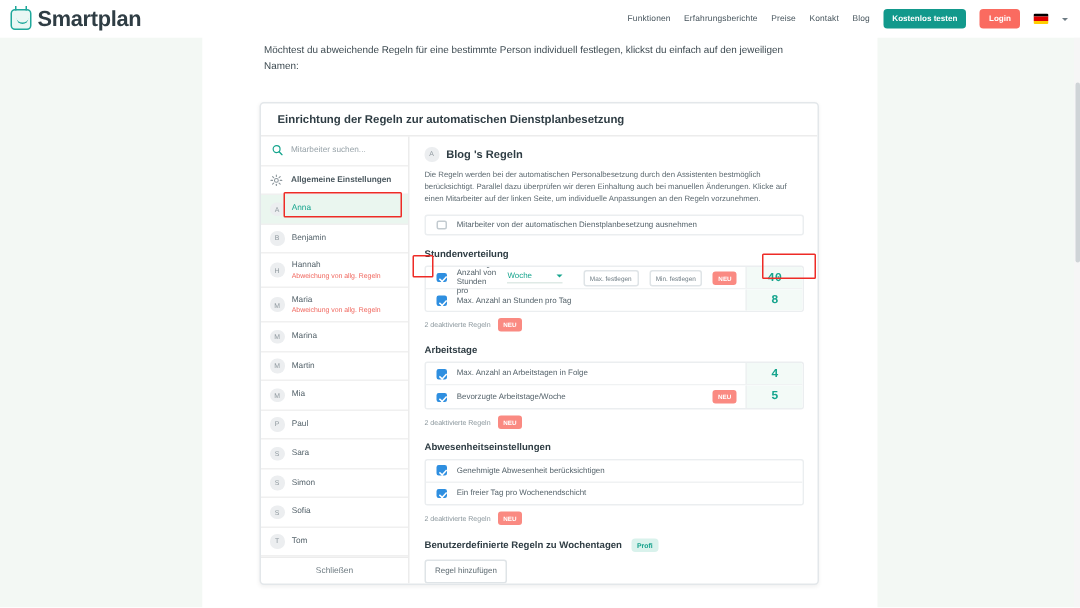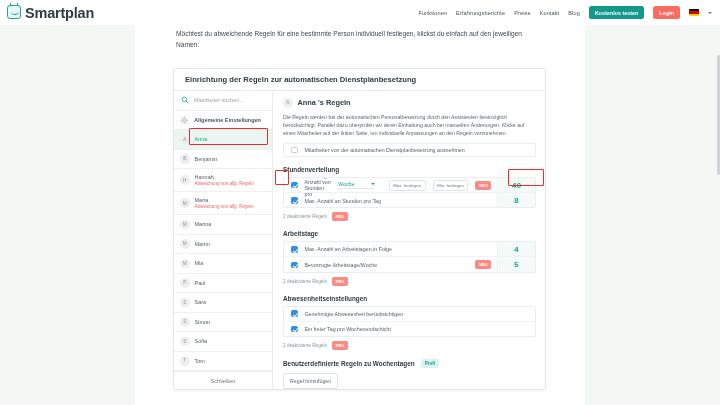--- a/index.html
+++ b/index.html
@@ -11,21 +11,21 @@
   }
   body { position: relative; }
 
   
   .header {
     position: absolute; top: 0; left: 0; width: 720px; height: 25px;
     background: #ffffff;
     display: flex; align-items: center;
     z-index: 20;
   }
-  .logo-wrap { display: flex; align-items: flex-start; margin-left: 7px; gap: 4px; }
+  .logo-wrap { display: flex; align-items: center; margin-left: 7px; gap: 4px; }
   .logo-mark {
     width: 14px; height: 14px; border-radius: 3px;
     border: 1.4px solid #1fa89b; background: #e9f7f4;
     position: relative; flex: 0 0 auto;
   }
   .logo-mark::before {
     content: ""; position: absolute; left: 2px; right: 2px; top: -2.5px;
     height: 3px;
     border-left: 1.4px solid #1fa89b; border-right: 1.4px solid #1fa89b;
   }
@@ -380,21 +380,21 @@
         </div>
 
       </div>
       <div class="side-foot">Schließen</div>
     </div>
 
     <div class="main">
 
       <div class="main-head">
         <span class="avatar">A</span>
-        <span class="main-title">Anna 's Regeln</span>
+        <span class="main-title">Blog 's Regeln</span>
       </div>
 
       <div class="desc">Die Regeln werden bei der automatischen Personalbesetzung durch den Assistenten bestmöglich berücksichtigt. Parallel dazu überprüfen wir deren Einhaltung auch bei manuellen Änderungen. Klicke auf einen Mitarbeiter auf der linken Seite, um individuelle Anpassungen an den Regeln vorzunehmen.</div>
 
       <div class="excl-row">
         <span class="chk"></span>
         <span class="row-text">Mitarbeiter von der automatischen Dienstplanbesetzung ausnehmen</span>
       </div>
 
       <div class="sec-title">Stundenverteilung</div>

